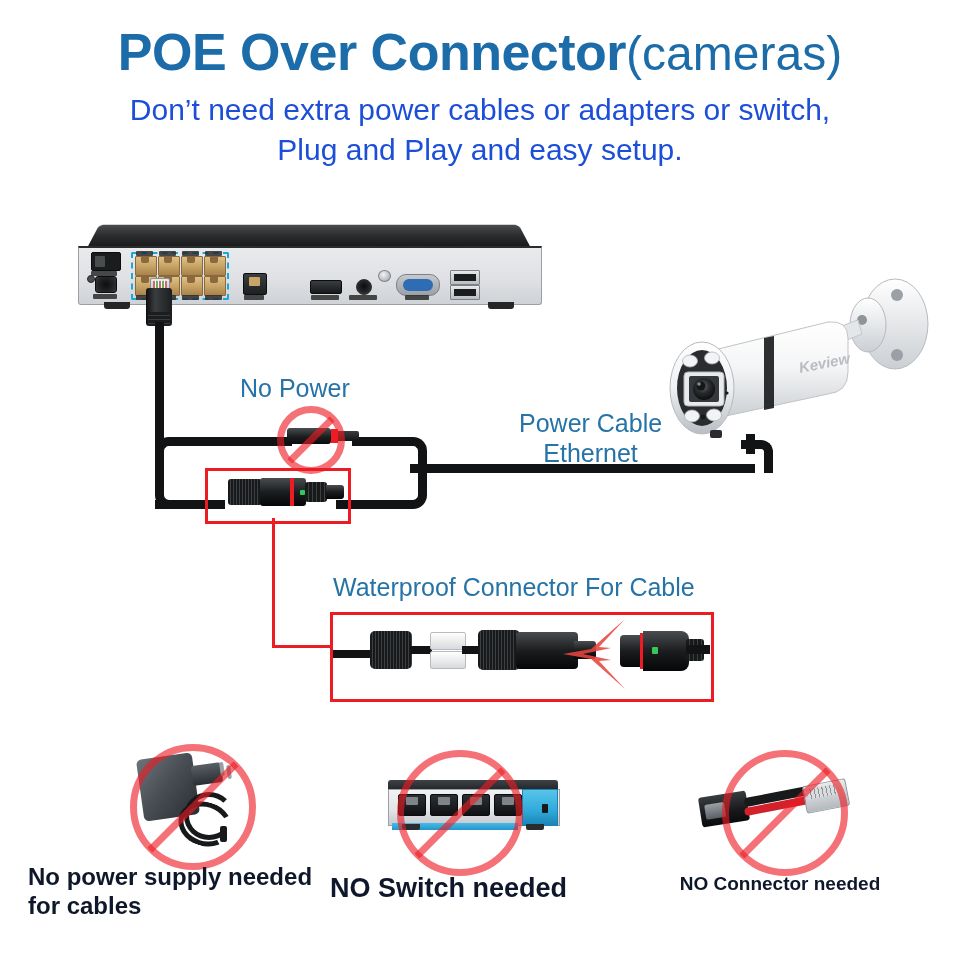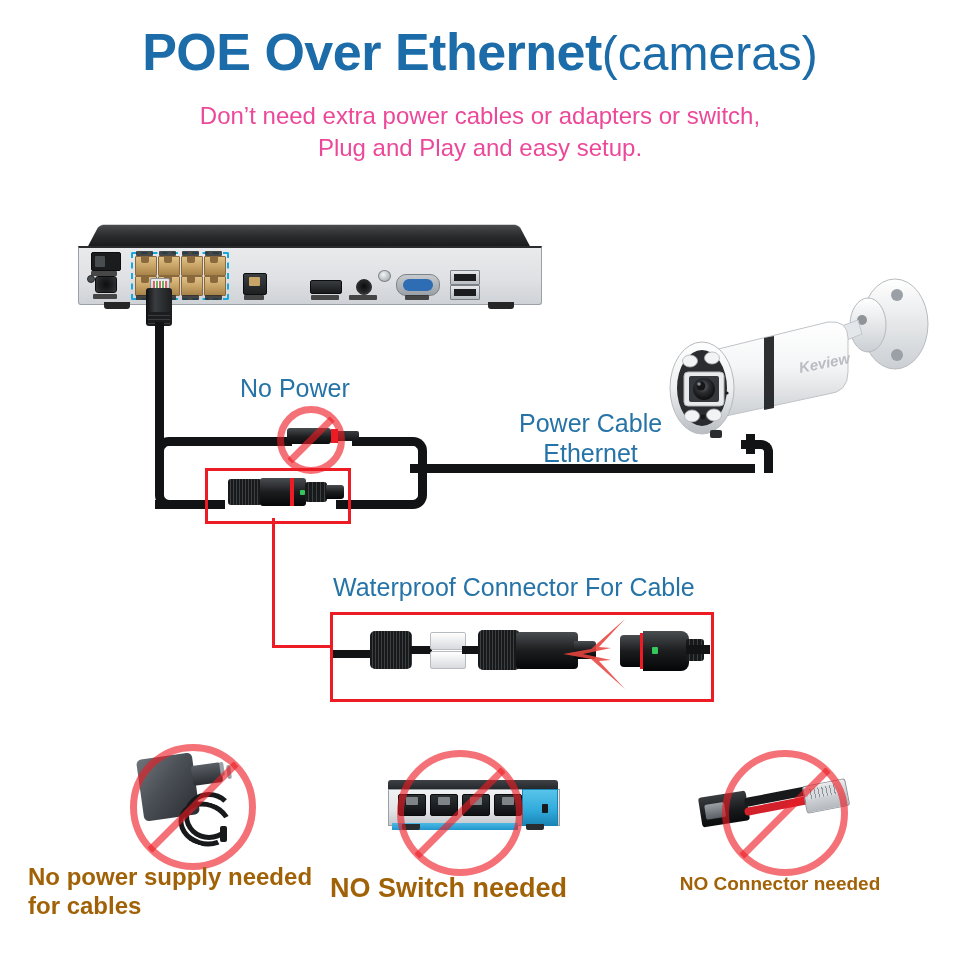--- a/index.html
+++ b/index.html
@@ -11,21 +11,21 @@
   .abs{position:absolute;}
 
   
   #header{left:0;top:26px;width:960px;text-align:center;}
   #title{
     font-size:52px;font-weight:bold;color:#1B6CA8;line-height:1.0;
     letter-spacing:-0.5px;white-space:nowrap;
   }
   #title .light{font-weight:400;font-size:48px;letter-spacing:0;}
   #subtitle{
-    margin-top:22px;font-size:24px;color:#ec4899;line-height:1.32;font-weight:400;
+    margin-top:12px;font-size:30px;color:#1d4ed8;line-height:1.32;font-weight:400;
   }
   #subtitle div{white-space:nowrap;}
 
   
   #nvr{left:78px;top:216px;width:462px;height:96px;}
   .nvr-top{
     position:absolute;left:8px;top:0;width:446px;height:34px;
     background:linear-gradient(180deg,#4a4c4e 0%,#2a2c2e 45%,#141516 100%);
     border-radius:5px 5px 0 0;
     transform:perspective(330px) rotateX(38deg);
@@ -192,21 +192,21 @@
   }
 
   
   #poe-label{left:519px;top:409px;font-size:25px;color:#2573A7;text-align:center;line-height:1.18;}
 
   
   #camera{left:652px;top:276px;width:290px;height:200px;}
 
   
   .bot-caption{
-    position:absolute;font-weight:bold;color:#a16207;line-height:1.22;
+    position:absolute;font-weight:bold;color:#0f172a;line-height:1.22;
   }
   #cap1{left:28px;top:862px;font-size:24px;width:300px;}
   #cap2{left:330px;top:872px;font-size:27px;width:270px;}
   #cap3{left:612px;top:872px;font-size:19px;width:336px;text-align:center;}
 
   
   #adapter{left:128px;top:748px;width:120px;height:100px;}
   .ad-body{
     position:absolute;left:12px;top:8px;width:56px;height:62px;
     background:linear-gradient(135deg,#6f747a 0%,#4a4f55 45%,#2a2e33 100%);
@@ -280,21 +280,21 @@
   .sp-plug:after{
     content:"";position:absolute;left:3px;top:3px;width:30px;height:10px;
     background:repeating-linear-gradient(90deg,#d9dde0 0 3px,#8d9298 3px 4px);
   }
 </style>
 </head>
 <body>
 
 <div class="abs" id="header">
   <div id="title">
-    <span>POE Over Ethernet</span><span class="light">(cameras)</span>
+    <span>POE Over Connector</span><span class="light">(cameras)</span>
   </div>
   <div id="subtitle">
     <div>Don’t need extra power cables or adapters or switch,</div>
     <div>Plug and Play and easy setup.</div>
   </div>
 </div>
 
 <div class="abs" id="nvr">
   <div class="nvr-top"></div>
   <div class="nvr-face">

